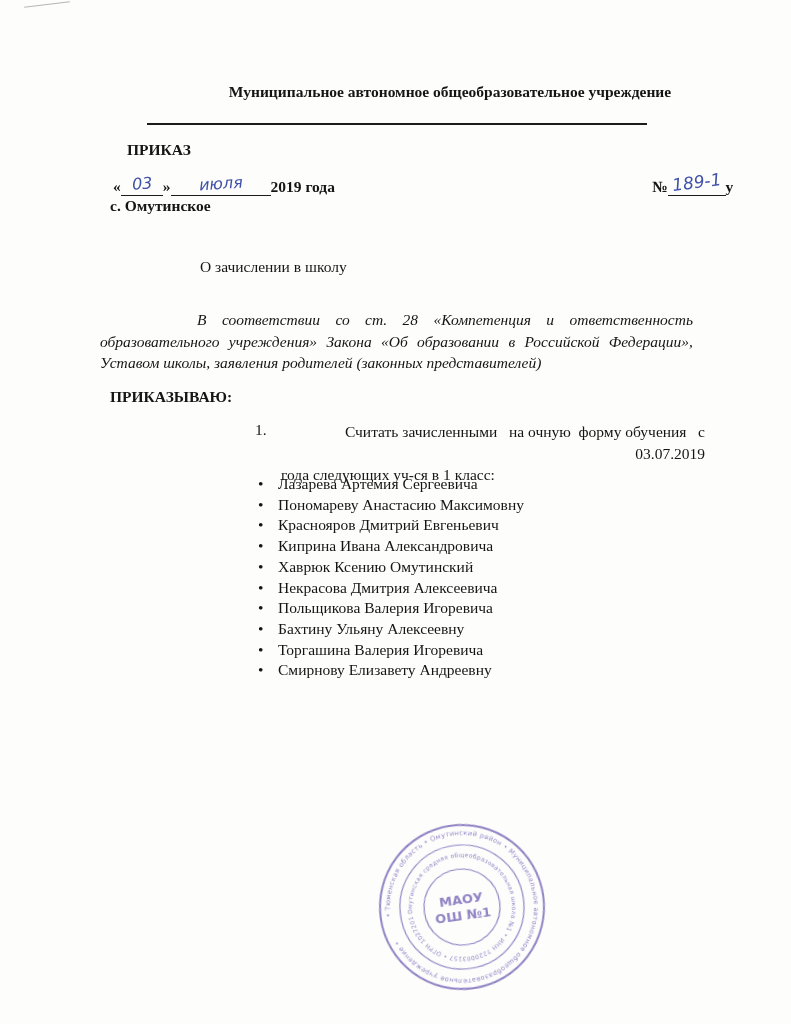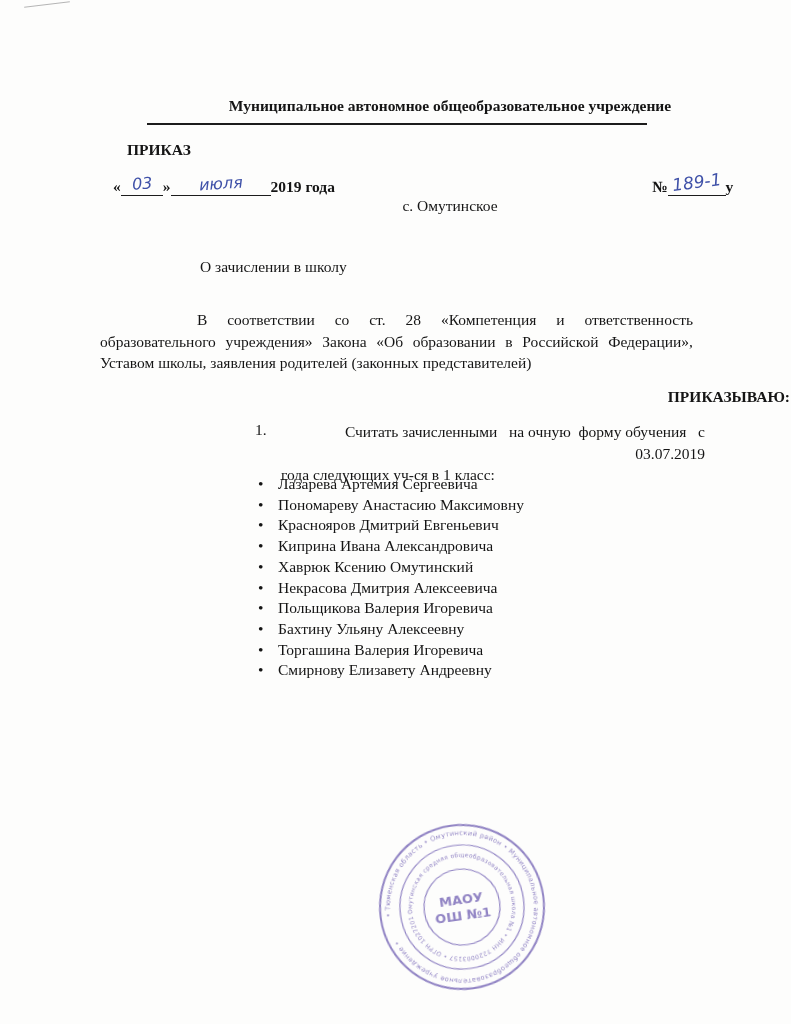--- a/index.html
+++ b/index.html
@@ -13,21 +13,21 @@
     font-size: 15.5px;
     color: #151515;
     overflow: hidden;
   }
   .artifact {
     position: absolute; top: 4px; left: 24px; width: 46px;
     border-top: 1.5px solid #b5b5b5; transform: rotate(-7deg);
   }
   .header {
     position: absolute; top: 82px; left: 110px; width: 680px;
-    text-align: center; font-weight: bold; line-height: 20px; margin-top: 14px;
+    text-align: center; font-weight: bold; line-height: 20px;
   }
   .rule {
     position: absolute; top: 123px; left: 147px; width: 500px;
     border-top: 2px solid #1c1c1c;
   }
   .prikaz-title {
     position: absolute; top: 141px; left: 127px; width: 680px;
     text-align: left; font-weight: bold;
   }
   .date-left {
@@ -45,30 +45,30 @@
   .blank.num { width: 58px; }
   .hw {
     font-family: "DejaVu Sans", sans-serif;
     font-style: italic; font-weight: 400;
     color: #3f51a8; font-size: 16px;
     display: inline-block; transform: translateY(-2px) rotate(-4deg);
   }
   .hw.slant { transform: translateY(-4px) rotate(-7deg); font-size: 17px; }
   .place {
     position: absolute; top: 197px; left: 110px; width: 680px;
-    text-align: center; font-weight: normal;
+    font-weight: bold;
   }
   .subject { position: absolute; top: 258px; left: 200px; }
   .preamble {
     position: absolute; top: 309px; left: 100px; width: 593px;
-    text-align: justify; text-indent: 97px; line-height: 21.5px;
+    text-align: justify; text-indent: 97px; line-height: 21.5px; font-style: italic;
   }
   .order-heading {
     position: absolute; top: 388px; left: 110px; width: 680px;
-    text-align: right; font-weight: bold;
+    text-align: left; font-weight: bold;
   }
   .item1 { position: absolute; top: 421px; left: 255px; width: 450px; display: flex; }
   .item1 .num { width: 26px; flex: none; }
   .item1 .lines { line-height: 21.5px; }
   .pre { white-space: pre-wrap; text-align: right; }
   .students { position: absolute; top: 474px; left: 258px; list-style: none; }
   .students li { display: flex; line-height: 20.7px; }
   .students .bullet { width: 20px; flex: none; }
   .item2 {
     position: absolute; top: 705px; left: 90px; width: 650px;

